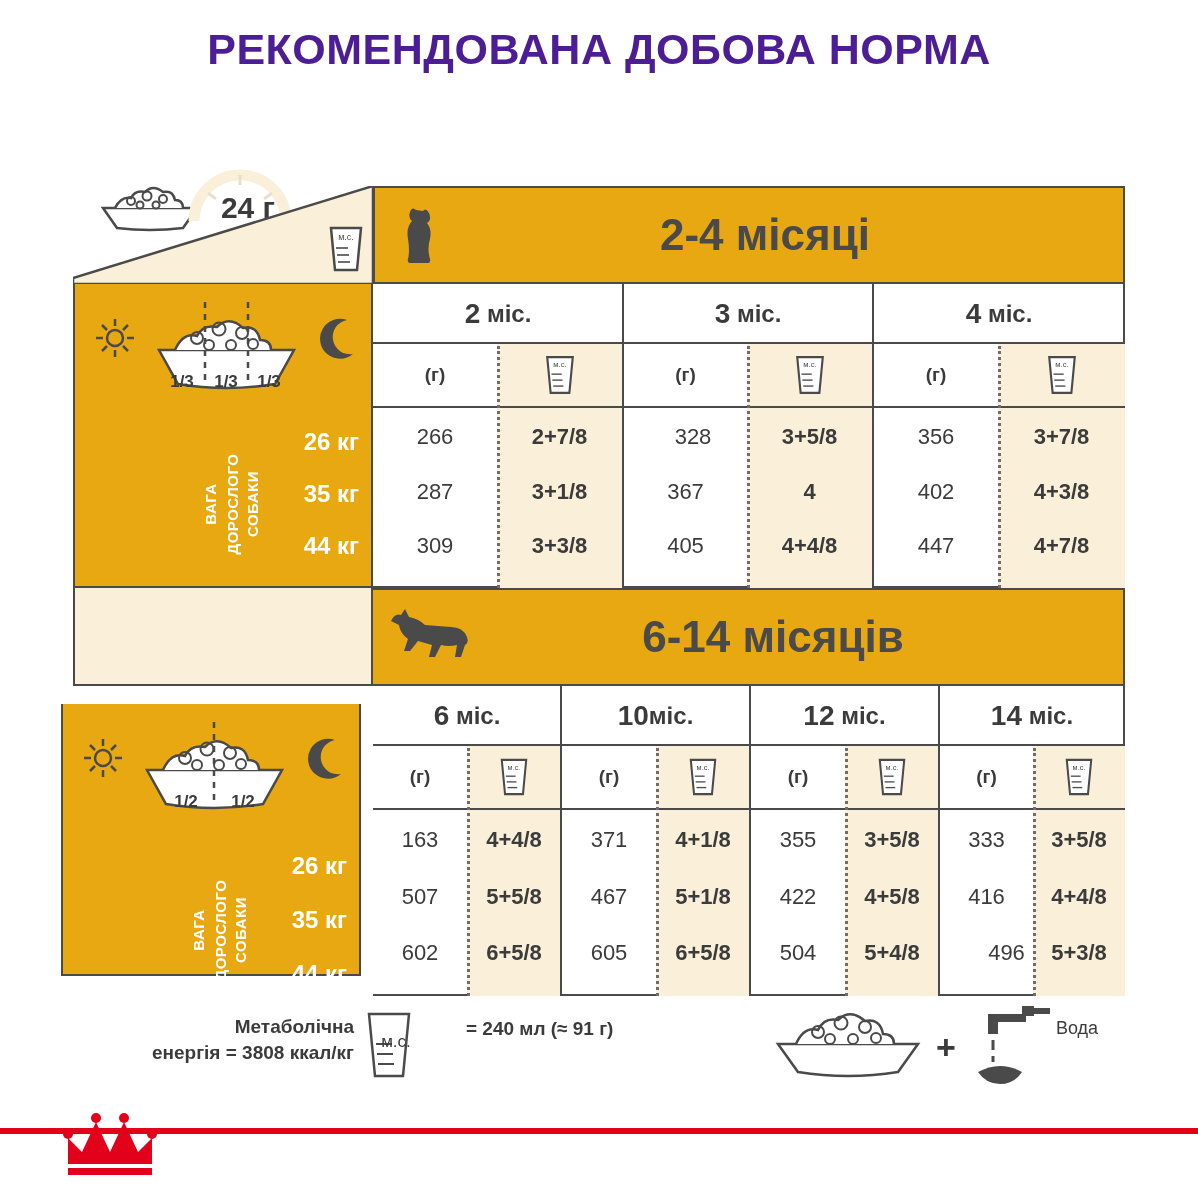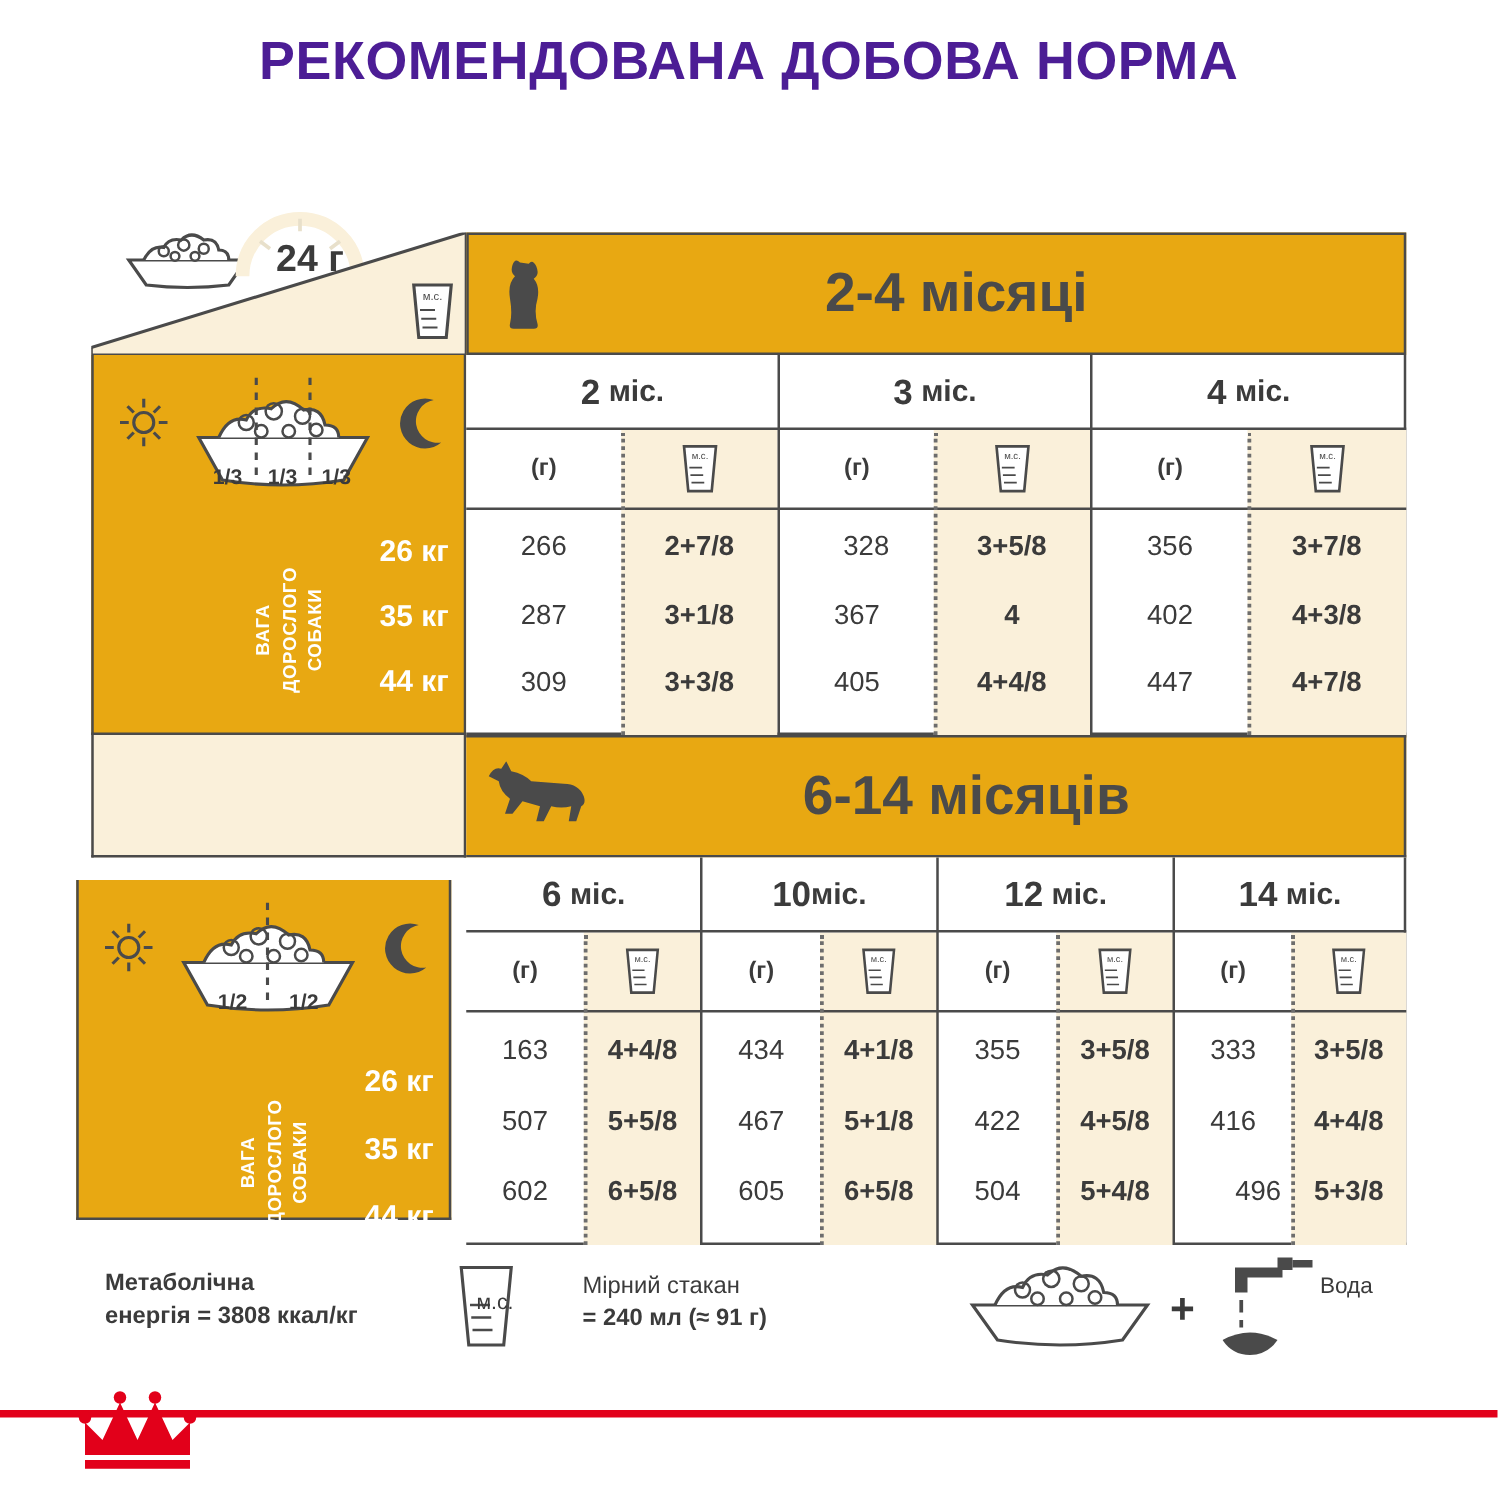--- a/index.html
+++ b/index.html
@@ -57,21 +57,21 @@
     color:#ffffff;font-weight:bold;font-size:17px;
     transform:rotate(-90deg);
     transform-origin:left top;
     white-space:nowrap;
     letter-spacing:.5px;
     line-height:20px;
     text-align:center;
   }
 
   
-  .foot{font-size:19px;color:#3b3b3b;font-weight:bold;line-height:26px;}
+  .foot{font-size:19px;color:#3b3b3b;font-weight:bold;line-height:26px;text-align:right;}
   .footlight{font-size:19px;color:#3b3b3b;line-height:26px;}
 
   .redbar{position:absolute;left:0;top:1128px;width:1198px;height:6px;background:#e2001a;}
   .crown{position:absolute;left:62px;top:1108px;}
 
   .dotcol{position:absolute;border-left:3px dotted #6d6d6d;}
   .divv{position:absolute;background:#4a4a4a;}
 </style>
 </head>
 <body>
@@ -380,21 +380,21 @@
       </svg>
     </div>
     <div class="divv" style="left:0;top:122px;width:752px;height:2px;"></div>
     <div class="dotcol" style="left:94px;top:62px;height:248px;"></div>
     <div class="dotcol" style="left:283px;top:62px;height:248px;"></div>
     <div class="dotcol" style="left:472px;top:62px;height:248px;"></div>
     <div class="dotcol" style="left:660px;top:62px;height:248px;"></div>
 
     <div class="blk center val" style="left:0;top:124px;width:94px;height:60px;">163</div>
     <div class="blk center val b" style="left:94px;top:124px;width:94px;height:60px;">4+4/8</div>
-    <div class="blk center val" style="left:189px;top:124px;width:94px;height:60px;">434</div>
+    <div class="blk center val" style="left:189px;top:124px;width:94px;height:60px;">371</div>
     <div class="blk center val b" style="left:283px;top:124px;width:94px;height:60px;">4+1/8</div>
     <div class="blk center val" style="left:378px;top:124px;width:94px;height:60px;">355</div>
     <div class="blk center val b" style="left:472px;top:124px;width:94px;height:60px;">3+5/8</div>
     <div class="blk center val" style="left:567px;top:124px;width:93px;height:60px;">333</div>
     <div class="blk center val b" style="left:660px;top:124px;width:92px;height:60px;">3+5/8</div>
 
     <div class="blk center val" style="left:0;top:184px;width:94px;height:54px;">507</div>
     <div class="blk center val b" style="left:94px;top:184px;width:94px;height:54px;">5+5/8</div>
     <div class="blk center val" style="left:189px;top:184px;width:94px;height:54px;">467</div>
     <div class="blk center val b" style="left:283px;top:184px;width:94px;height:54px;">5+1/8</div>
@@ -422,21 +422,20 @@
     <svg width="58" height="78" viewBox="0 0 58 78">
       <path d="M9 8 L49 8 L43 70 L15 70 Z" fill="#fff" stroke="#4a4a4a" stroke-width="2.5"></path>
       <line x1="16" y1="38" x2="32" y2="38" stroke="#4a4a4a" stroke-width="2"></line>
       <line x1="17" y1="48" x2="33" y2="48" stroke="#4a4a4a" stroke-width="2"></line>
       <line x1="18" y1="58" x2="34" y2="58" stroke="#4a4a4a" stroke-width="2"></line>
     </svg>
   </div>
   <div class="blk" style="left:371px;top:1032px;width:50px;text-align:center;font-size:17px;color:#3b3b3b;">м.с.</div>
 
   <div class="blk footlight" style="left:466px;top:1016px;width:240px;">
-    <div>Мірний стакан</div>
     <div style="font-weight:bold;">= 240 мл (≈ 91 г)</div>
   </div>
 
   <div class="blk" style="left:768px;top:1010px;width:160px;height:70px;">
     <svg width="160" height="70" viewBox="0 0 160 70">
       <path d="M10 34 L150 34 L130 62 Q80 70 30 62 Z" fill="#fff" stroke="#4a4a4a" stroke-width="2.5"></path>
       <path d="M28 34 q8 -18 22 -14 q6 -13 20 -10 q12 -12 27 1 q15 -3 18 13 q11 0 11 10" fill="#fff" stroke="#4a4a4a" stroke-width="2.5"></path>
       <circle cx="50" cy="22" r="6" fill="none" stroke="#4a4a4a" stroke-width="2"></circle>
       <circle cx="73" cy="13" r="6.5" fill="none" stroke="#4a4a4a" stroke-width="2"></circle>
       <circle cx="97" cy="17" r="6" fill="none" stroke="#4a4a4a" stroke-width="2"></circle>

